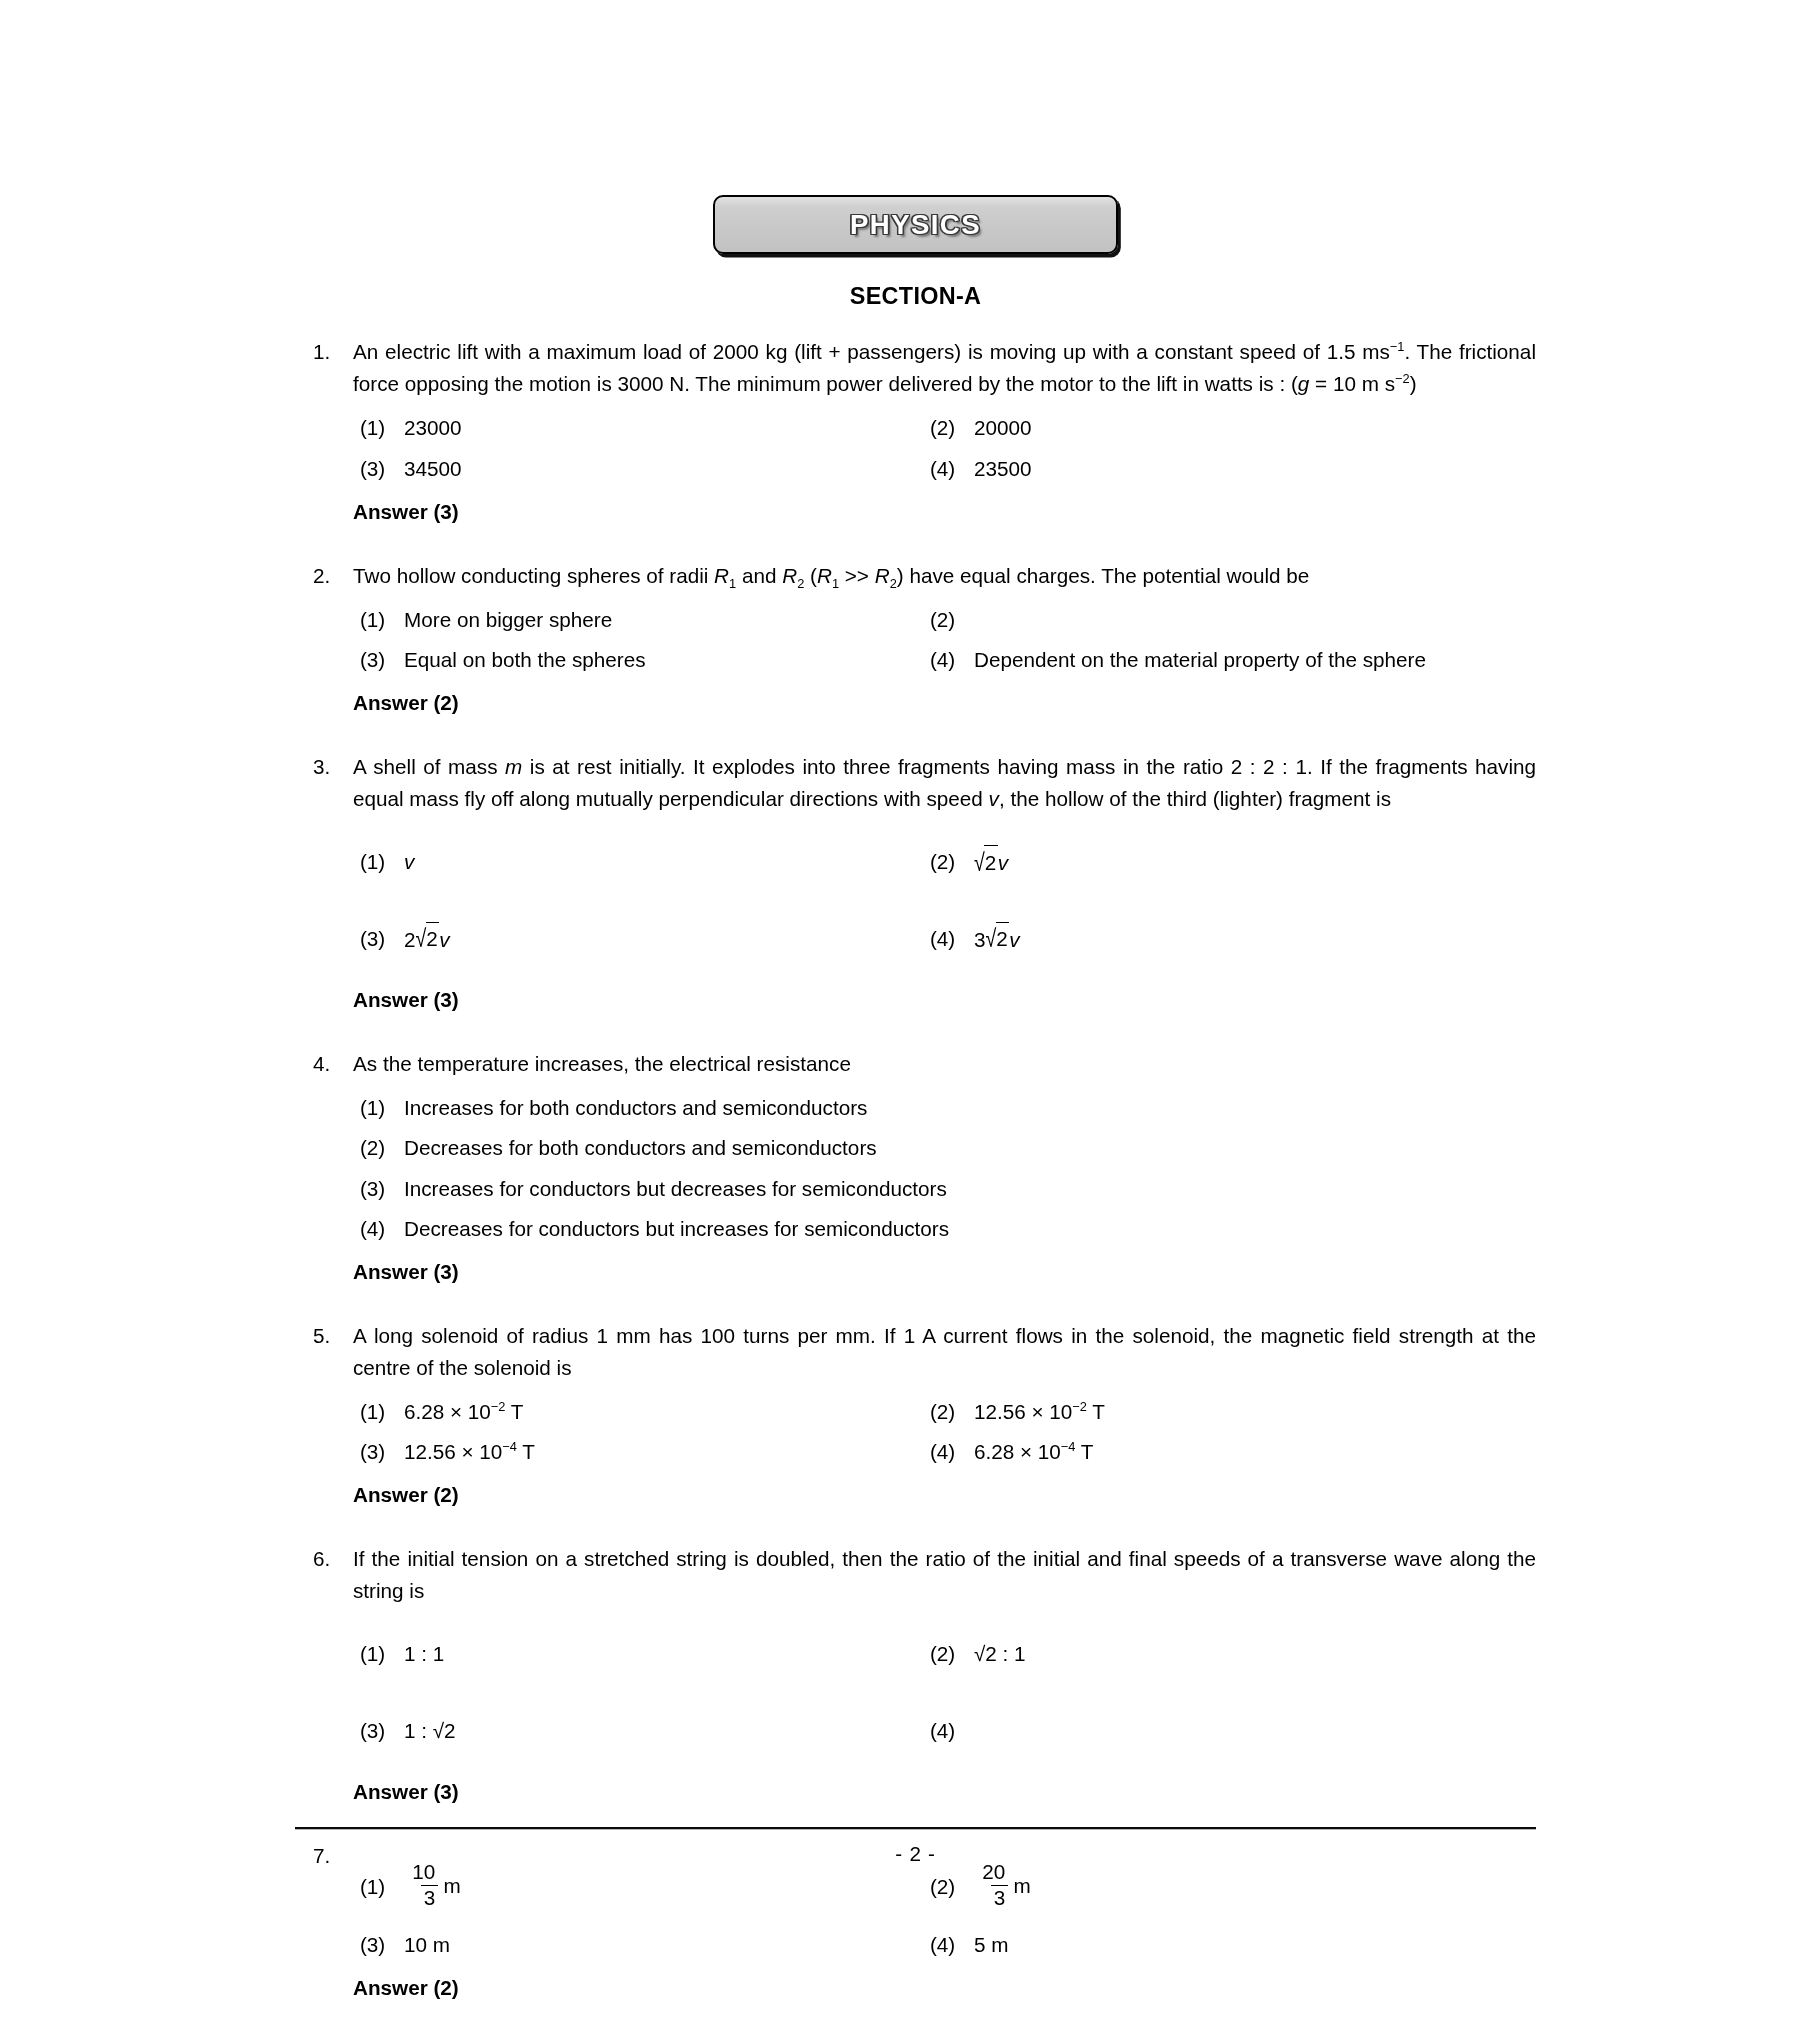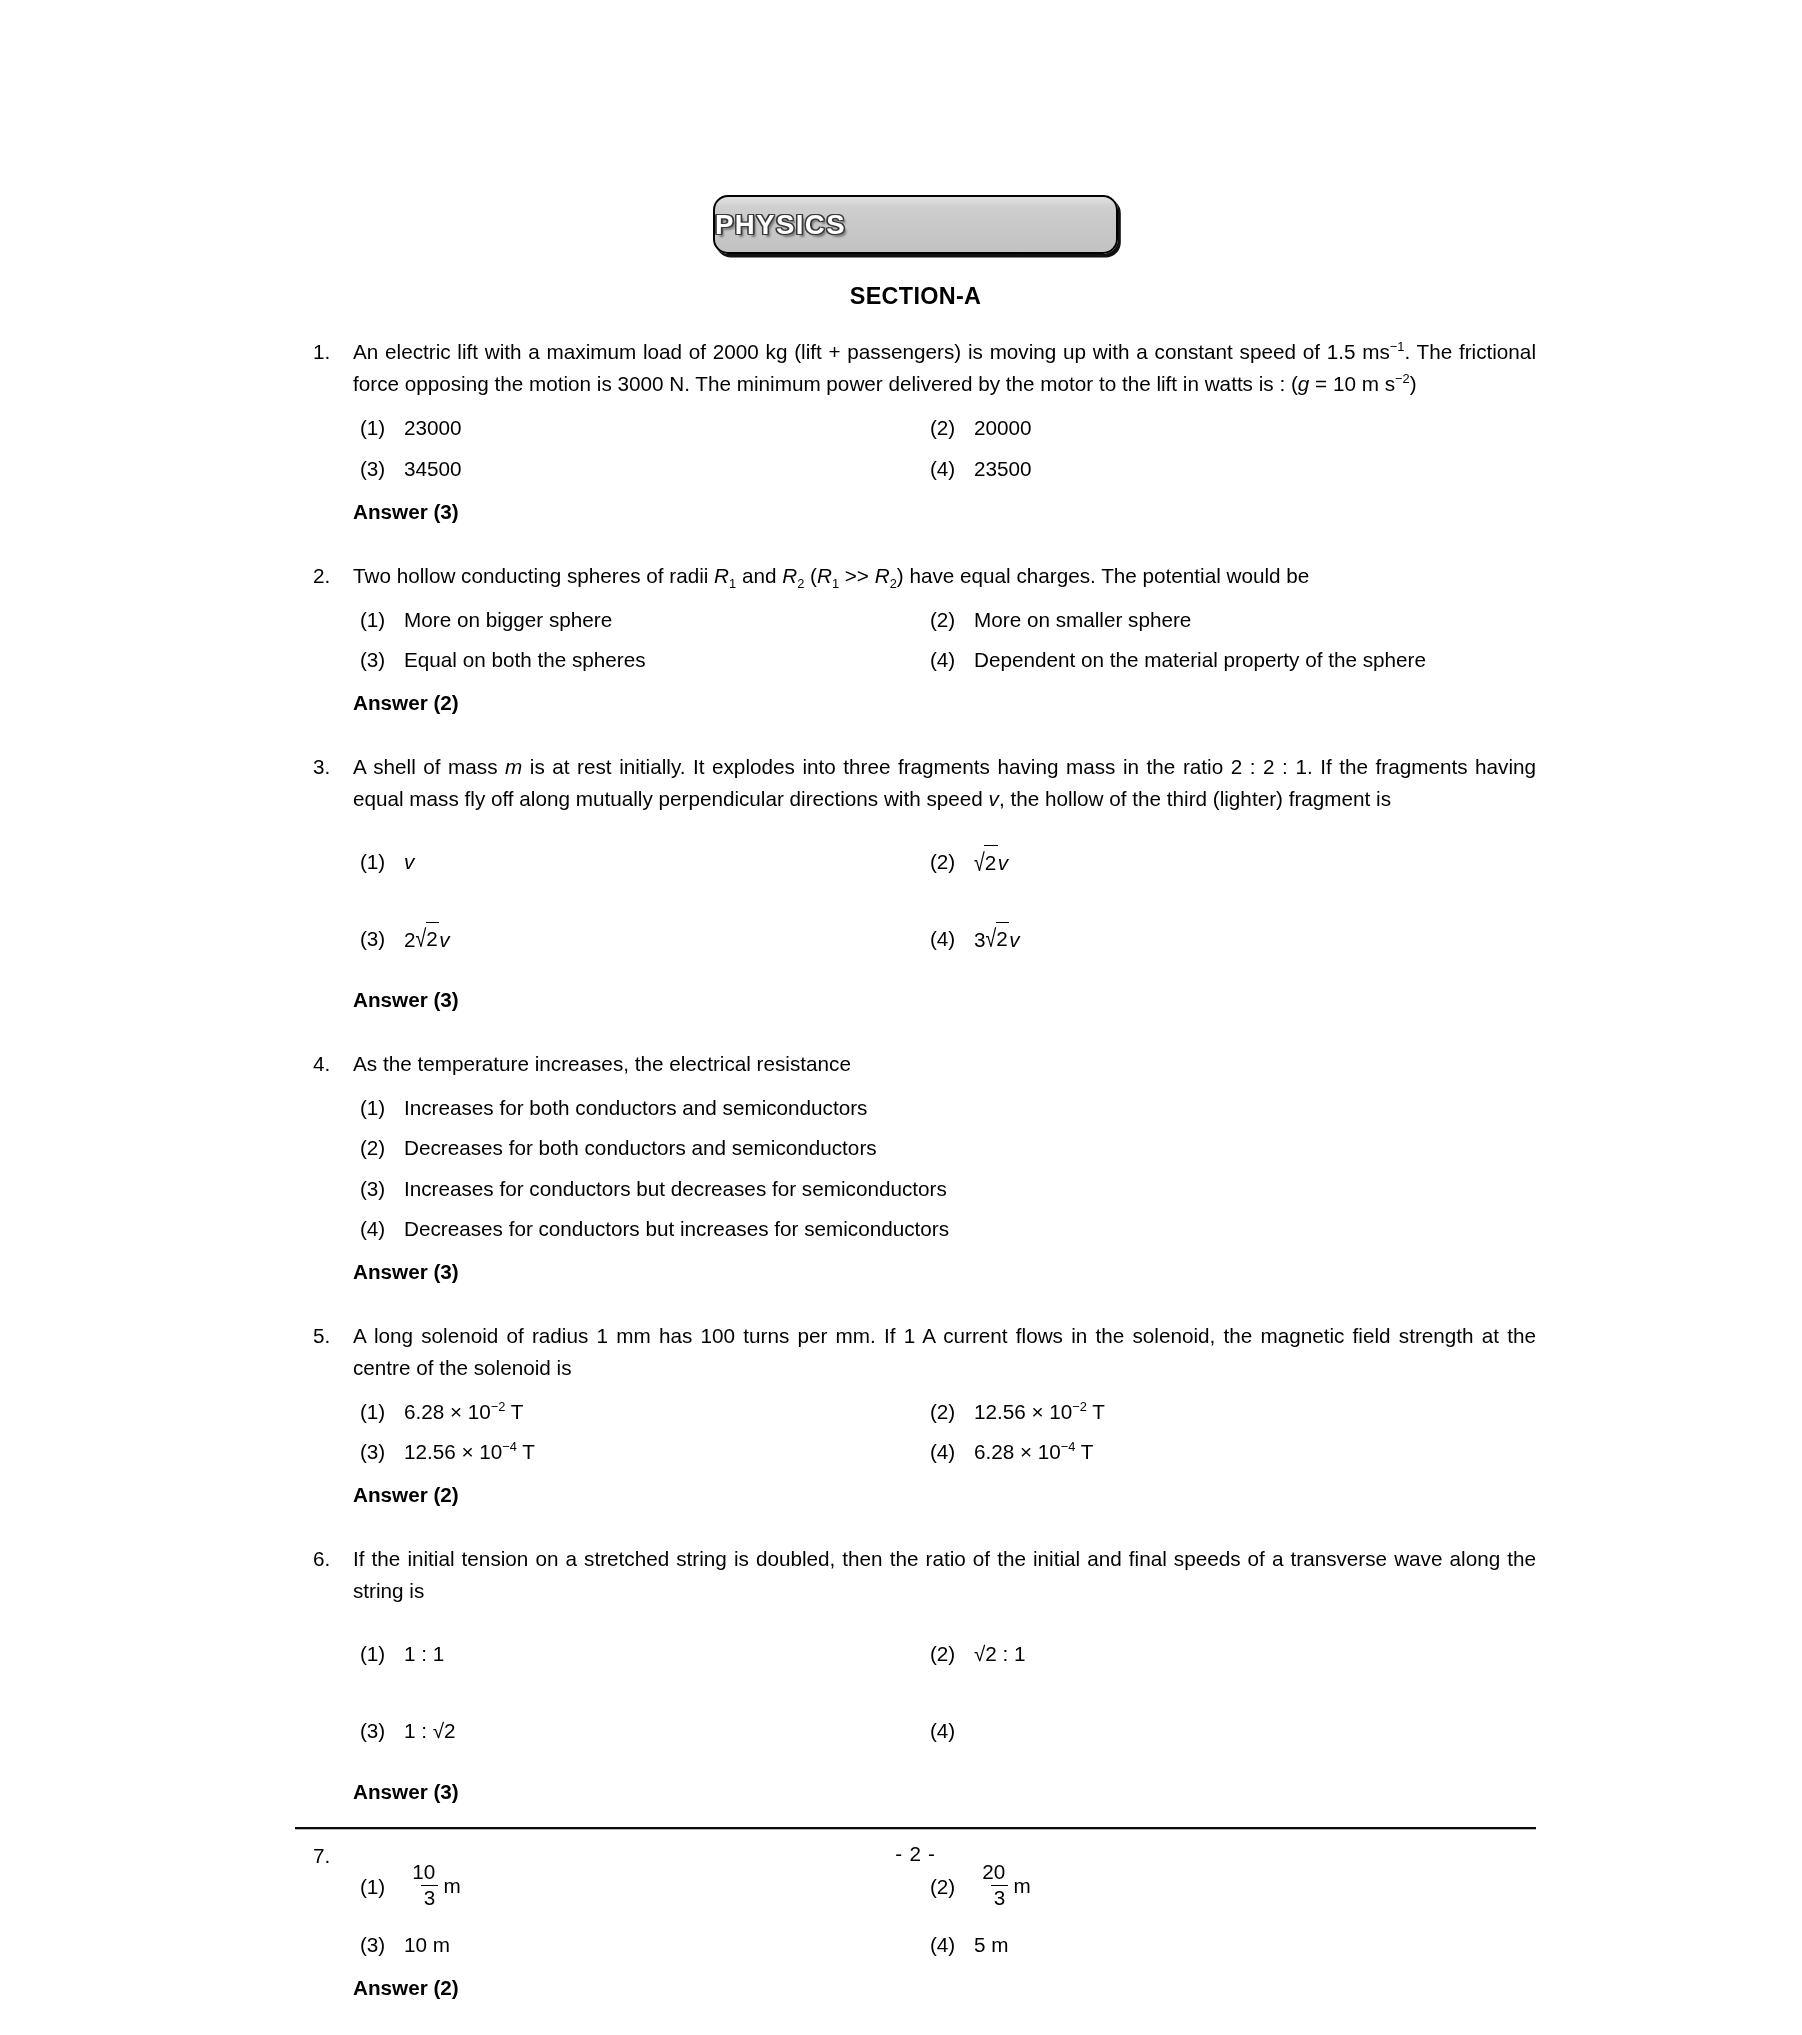--- a/index.html
+++ b/index.html
@@ -35,26 +35,27 @@
     display: flex;
     justify-content: center;
     padding-top: 195px;
   }
   .banner {
     position: relative;
     width: 405px;
     height: 59px;
     box-sizing: border-box;
     border: 2.8px solid #000000;
-    border-radius: 15px;
+    border-radius: 10px;
     background: linear-gradient(to bottom,
                 #e2e2e2 0%, #cfcfcf 18%, #c8c8c8 55%, #c2c2c2 100%);
     box-shadow: 2.8px 3.4px 0 #111111;
     display: flex;
     align-items: center;
+    justify-content: center;
   }
   .banner-title {
     font-size: 27.6px;
     font-weight: bold;
     letter-spacing: 1.4px;
     color: #ffffff;
     text-shadow:
       -1.4px -1.4px 0 #3a3a3a,
        1.4px -1.4px 0 #3a3a3a,
       -1.4px  1.4px 0 #3a3a3a,
@@ -261,21 +262,20 @@
         <div class="qbody">
           <p class="qtext"><span>Two hollow conducting spheres of radii </span><i>R</i><sub>1</sub><span> and </span><i>R</i><sub>2</sub><span> (</span><i>R</i><sub>1</sub><span> &gt;&gt; </span><i>R</i><sub>2</sub><span>) have equal charges. The potential would be</span></p>
 
           <div class="options two-col">
             <div class="opt">
               <span class="opt-label">(1)</span>
               <span class="opt-val">More on bigger sphere</span>
             </div>
             <div class="opt">
               <span class="opt-label">(2)</span>
-              <span class="opt-val">More on smaller sphere</span>
             </div>
             <div class="opt">
               <span class="opt-label">(3)</span>
               <span class="opt-val">Equal on both the spheres</span>
             </div>
             <div class="opt">
               <span class="opt-label">(4)</span>
               <span class="opt-val">Dependent on the material property of the sphere</span>
             </div>
           </div>

